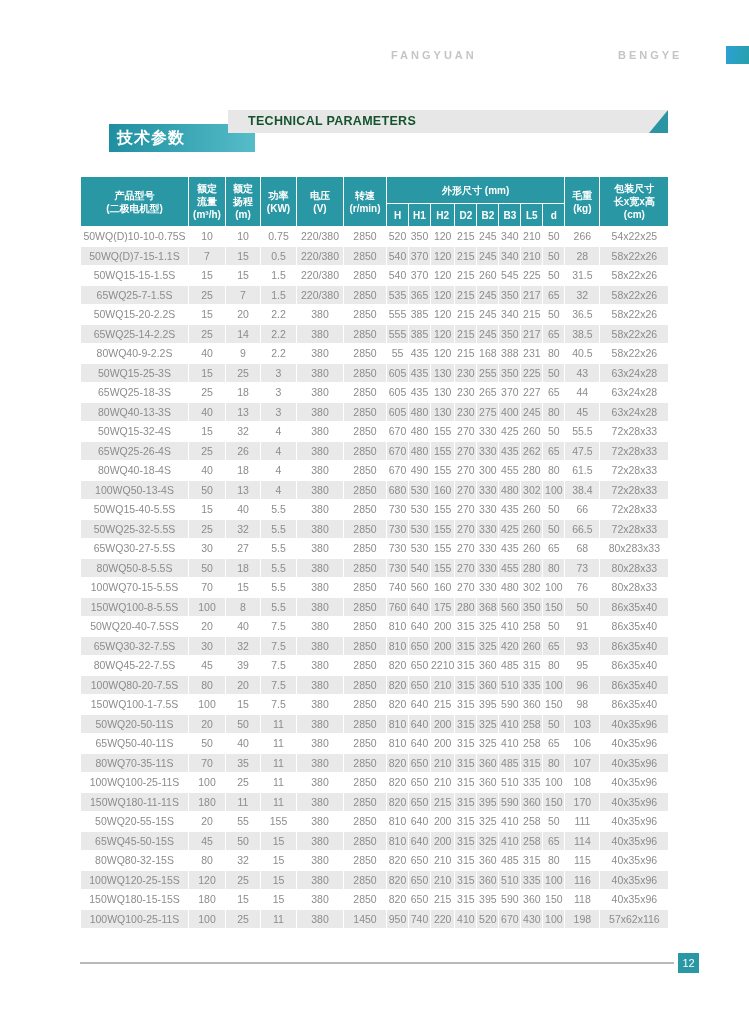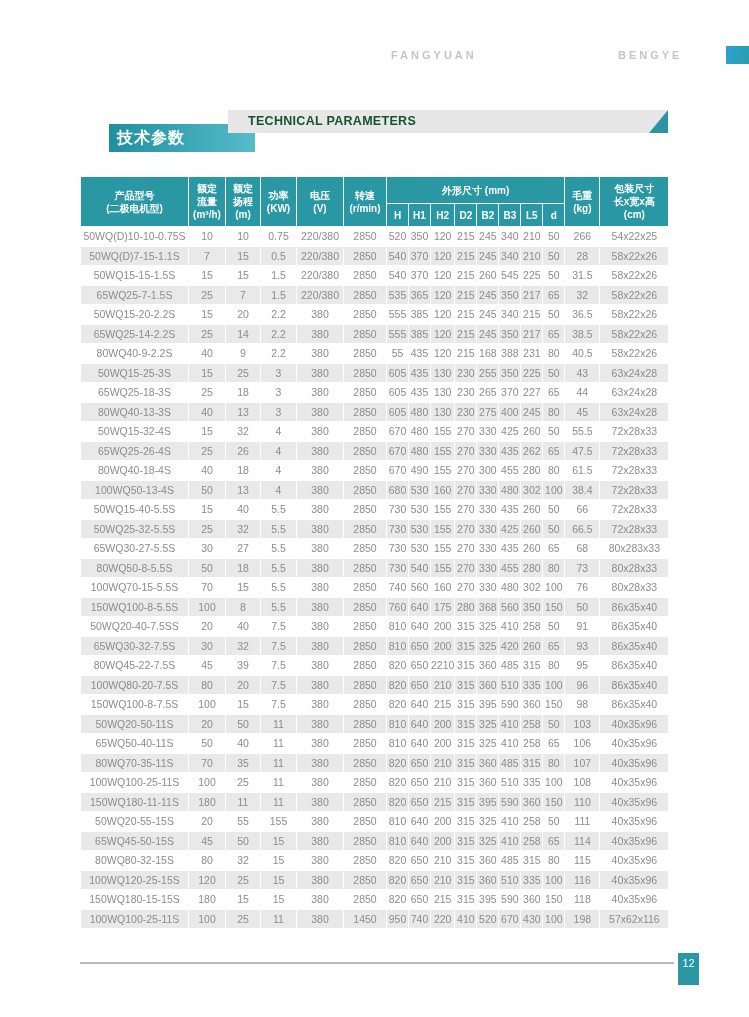--- a/index.html
+++ b/index.html
@@ -48,21 +48,21 @@
   .params-table thead tr:last-child th { height:22px; }
   .params-table td {
     font-size:10.5px; color:#8c8c8c; text-align:center; vertical-align:middle;
     height:18.5px; padding:0; white-space:nowrap; overflow:visible;
   }
   .params-table tr.odd td { background:#ffffff; }
   .params-table tr.even td { background:#e9e9e9; }
   
   .footer-line { position:absolute; left:80px; top:962px; width:594px; height:2px; background:#b9b9b9; }
   .page-num {
-    position:absolute; left:678px; top:953px; width:21px; height:32px;
+    position:absolute; left:678px; top:953px; width:21px; height:20px;
     background:#2a97a5; color:#ffffff; font-size:11px; line-height:20px; text-align:center;
   }
 </style>
 </head>
 <body>
 
 <div class="page">
 
   <div class="brand brand-left">FANGYUAN</div>
   <div class="brand brand-right">BENGYE</div>
@@ -554,21 +554,21 @@
           <td>210</td>
           <td>315</td>
           <td>360</td>
           <td>510</td>
           <td>335</td>
           <td>100</td>
           <td>96</td>
           <td>86x35x40</td>
         </tr>
         <tr class="odd">
-          <td>150WQ100-8-7.5S</td>
+          <td>150WQ100-1-7.5S</td>
           <td>100</td>
           <td>15</td>
           <td>7.5</td>
           <td>380</td>
           <td>2850</td>
           <td>820</td>
           <td>640</td>
           <td>215</td>
           <td>315</td>
           <td>395</td>
@@ -658,21 +658,21 @@
           <td>380</td>
           <td>2850</td>
           <td>820</td>
           <td>650</td>
           <td>215</td>
           <td>315</td>
           <td>395</td>
           <td>590</td>
           <td>360</td>
           <td>150</td>
-          <td>110</td>
+          <td>170</td>
           <td>40x35x96</td>
         </tr>
         <tr class="odd">
           <td>50WQ20-55-15S</td>
           <td>20</td>
           <td>55</td>
           <td>155</td>
           <td>380</td>
           <td>2850</td>
           <td>810</td>

